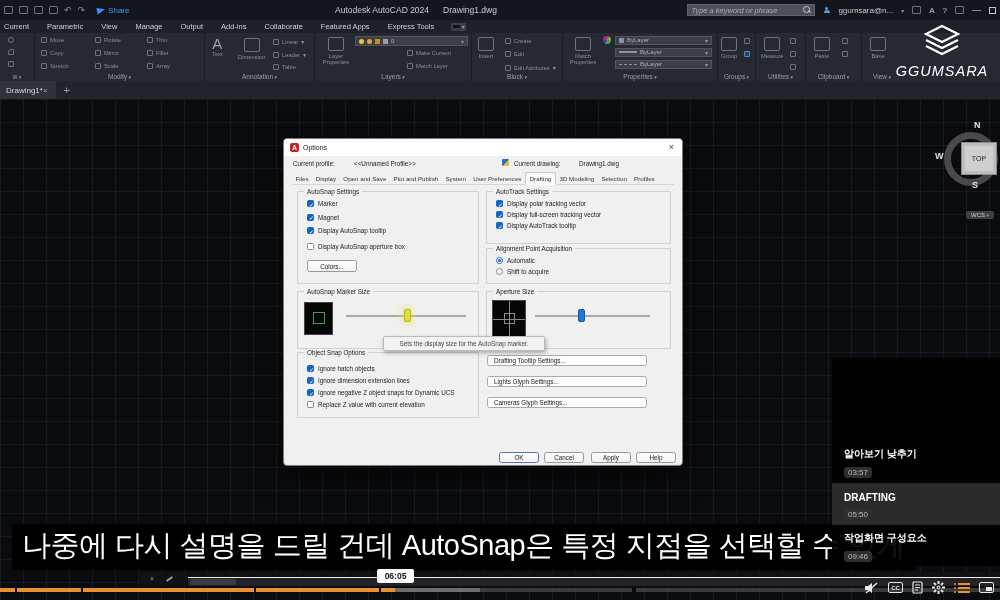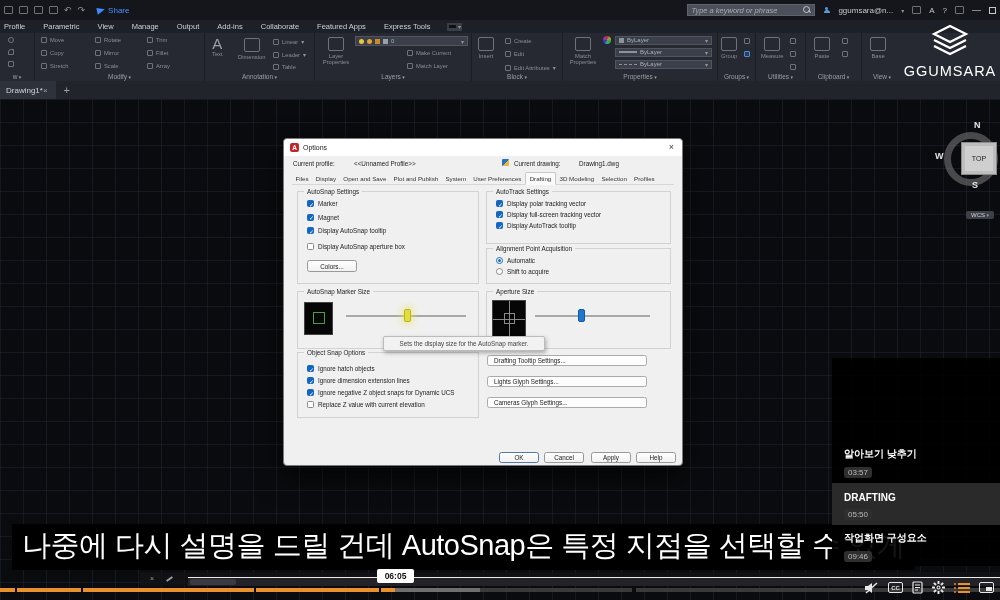--- a/index.html
+++ b/index.html
@@ -48,21 +48,21 @@
   .bigtool .bic { width:16px; height:14px; border:1px solid #6d737d; border-radius:2px; margin-bottom:2px; }
   .layerbar { position:absolute; display:flex; align-items:center; gap:3px; background:#3a3f49; border:1px solid #50555f; height:10px; padding:0 3px; color:#aab0b8; font-size:6px; }
   .dot { width:5px; height:5px; border-radius:50%; }
   .sq { width:5px; height:5px; }
   .bylayer-bar { position:absolute; display:flex; align-items:center; gap:3px; background:#3a3f49; border:1px solid #50555f; height:9px; padding:0 3px; color:#aab0b8; font-size:6px; }
   .cwheel { width:8px; height:8px; border-radius:50%; background:conic-gradient(#c33,#cc3,#3c3,#3cc,#33c,#c3c,#c33); opacity:.8; }
   .hl-ic { border:1px solid #4a90d9 !important; background:rgba(70,120,200,.25); }
   .small-ic-row { position:absolute; display:flex; gap:3px; }
 
   
-  .watermark { position:absolute; right:0; top:24px; width:100px; height:52px; z-index:12; text-align:center; }
+  .watermark { position:absolute; right:8px; top:24px; width:100px; height:52px; z-index:12; text-align:center;font-style:italic; }
   .wm-text { color:#fff; font-size:14.5px; font-weight:500; letter-spacing:1px; margin-top:1px; }
 
   
   .doctabs { position:absolute; left:0; top:81px; width:1000px; height:18px; background:#21242b; display:flex; align-items:center; z-index:10; }
   .doctab { display:flex; align-items:center; background:#2e323a; height:18px; padding:0 8px 0 6px; color:#d0d4da; font-size:8px; }
   .doctab .x { color:#9aa0a8; font-size:8px; }
   .addtab { color:#9aa0a8; font-size:11px; margin-left:8px; }
 
   
   .canvas { position:absolute; left:0; top:99px; width:1000px; height:501px; background-color:#0a0b0e;
@@ -158,39 +158,43 @@
       <span class="ph-ic"></span>
       <span class="ph-ic"></span>
       <span class="ph-ic"></span>
       <span class="glyph-ic">↶</span>
       <span class="glyph-ic">↷</span>
       <div class="share-wrap">
         <span class="plane"></span>
         <span class="share-txt">Share</span>
       </div>
     </div>
+    <div class="tb-title">
+      <span>Autodesk AutoCAD 2024</span>
+      <span>Drawing1.dwg</span>
+    </div>
     <div class="tb-right">
       <div class="search-box">
         <input type="text" placeholder="Type a keyword or phrase" style="">
         <span class="mag"></span>
       </div>
       <span class="person"></span>
       <span class="acct">ggumsara@n...</span>
       <span class="caret">▾</span>
       <span class="ph-ic"></span>
       <span class="acct">A</span>
       <span class="acct">?</span>
       <span class="ph-ic"></span>
       <span class="winbtn">—</span>
       <span class="restore"></span>
     </div>
   </div>
 
   <div class="menubar">
-    <span class="menu-item">Profile</span>
+    <span class="menu-item">Current</span>
     <span class="menu-item">Parametric</span>
     <span class="menu-item">View</span>
     <span class="menu-item">Manage</span>
     <span class="menu-item">Output</span>
     <span class="menu-item">Add-ins</span>
     <span class="menu-item">Collaborate</span>
     <span class="menu-item">Featured Apps</span>
     <span class="menu-item">Express Tools</span>
     <span class="mini-btn">
         <i></i>

